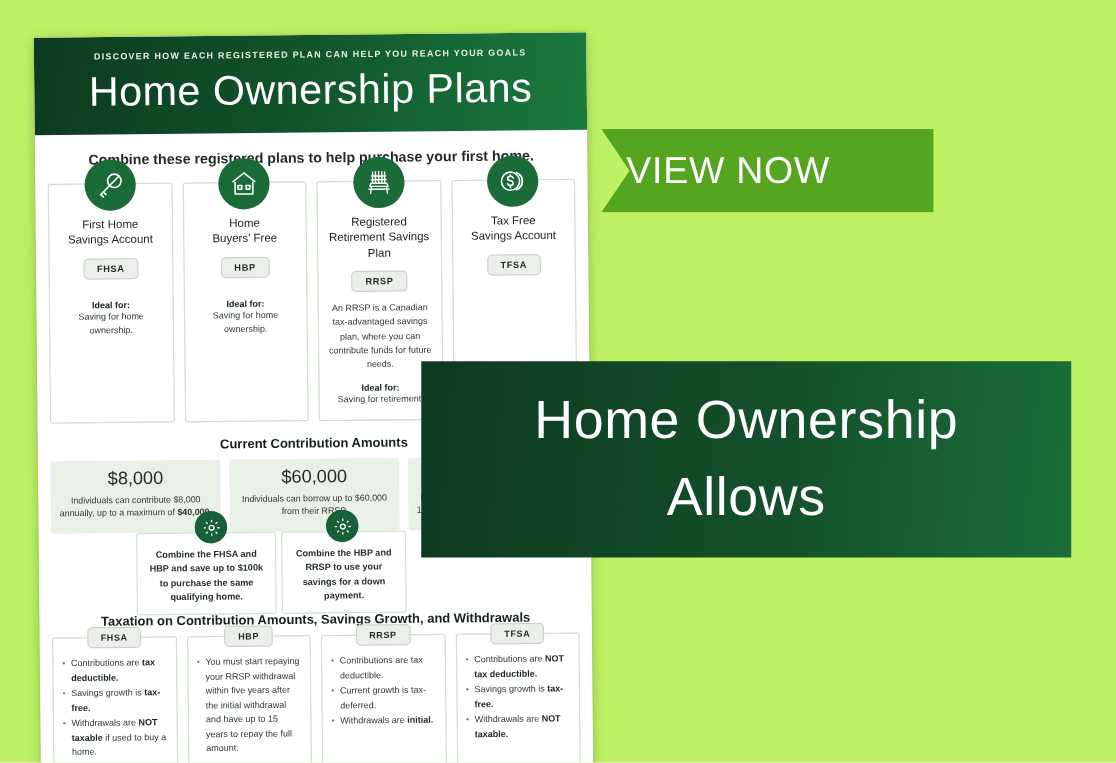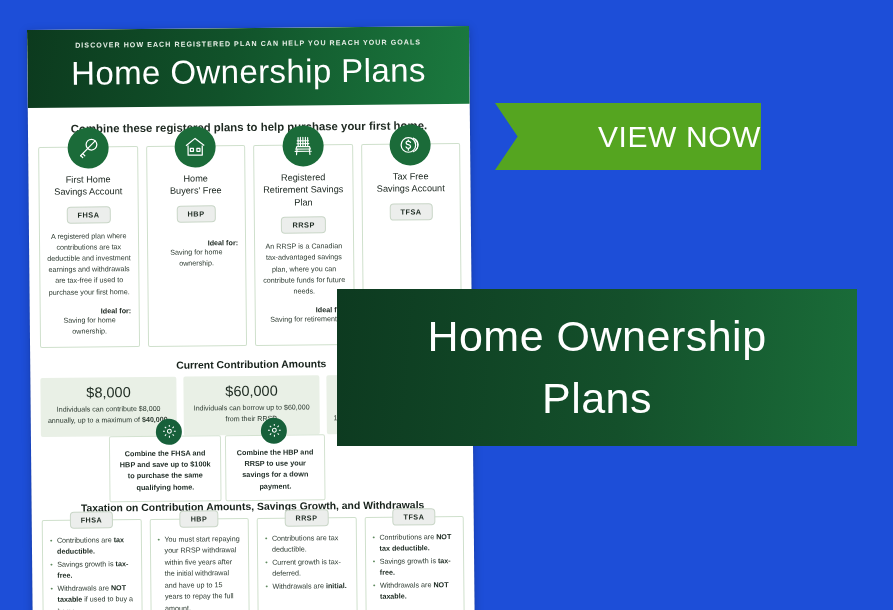--- a/index.html
+++ b/index.html
@@ -7,21 +7,21 @@
   html, body {
     width: 893px; height: 610px;
     background: #ffffff;
     font-family: "Liberation Sans", sans-serif;
     overflow: hidden;
   }
 
   #stage {
     position: relative;
     width: 893px; height: 610px;
-    background: #1d4ed8;
+    background: #bef264;
   }
 
   
   #doc-card {
     position: absolute;
     left: 27px; top: 28px;
     width: 442px; height: 600px;
     background: #ffffff;
     box-shadow: 0 2px 10px rgba(0,0,0,0.22), 0 0 1px rgba(0,0,0,0.25);
     transform: rotate(-0.55deg);
@@ -110,21 +110,20 @@
   .plan-desc {
     color: #2c3a30;
     font-size: 7.2px;
     line-height: 1.55;
   }
   .plan-ideal-label {
     color: #16211a;
     font-size: 7.2px;
     font-weight: bold;
     margin-top: 9px;
-    text-align: right;
   }
   .plan-ideal-value {
     color: #2c3a30;
     font-size: 7.2px;
     line-height: 1.5;
   }
 
   
   .section-head {
     text-align: center;
@@ -235,27 +234,27 @@
     content: "\2022";
     position: absolute;
     left: 0; top: 0;
     color: #5e8a5e;
   }
   .tax-list li b { font-weight: bold; color: #18261d; }
 
   
   #view-now {
     position: absolute;
-    left: 495px; top: 103px;
+    left: 481px; top: 103px;
     width: 266px; height: 67px;
     background: #55a520;
     clip-path: polygon(0% 0%, 100% 0%, 100% 100%, 0% 100%, 8.5% 50%);
     display: flex;
     align-items: center;
-    justify-content: flex-end;
+    justify-content: flex-start;
     cursor: pointer;
   }
   #view-now .vn-label {
     color: #ffffff;
     font-size: 30px;
     font-weight: 400;
     letter-spacing: 0.6px;
     padding-left: 20px;
   }
 
@@ -301,21 +300,20 @@
             <circle cx="15.5" cy="8.5" r="5.6"></circle>
             <line x1="19.4" y1="4.6" x2="11.6" y2="12.4"></line>
             <line x1="11.4" y1="12.6" x2="4" y2="20"></line>
             <line x1="6.2" y1="17.8" x2="8.4" y2="20"></line>
             <line x1="4.2" y1="19.8" x2="6.2" y2="21.8"></line>
           </svg>
         </div>
         <div class="plan-name">First Home
 Savings Account</div>
         <div class="plan-badge">FHSA</div>
-        <div class="plan-desc">A registered plan where contributions are tax deductible and investment earnings and withdrawals are tax-free if used to purchase your first home.</div>
         <div class="plan-ideal-label">Ideal for:</div>
         <div class="plan-ideal-value">Saving for home ownership.</div>
       </div>
 
       <div class="plan-card">
         <div class="plan-icon">
           <svg width="23" height="23" viewBox="0 0 24 24" fill="none" stroke="#ffffff" stroke-width="1.3" stroke-linejoin="round">
             <path d="M2.5 10.5 L12 3 L21.5 10.5"></path>
             <path d="M4.6 10.4 V20.5 H19.4 V10.4"></path>
             <rect x="7" y="13.5" width="3.2" height="3"></rect>
@@ -438,16 +436,16 @@
     </div>
 
   </div>
 
   <div id="view-now">
     <span class="vn-label">VIEW NOW</span>
   </div>
 
   <div id="overlay-panel">
     <div class="ov-title">Home Ownership
-Plans</div>
+Allows</div>
   </div>
 
 </div>
 
 </body></html>

